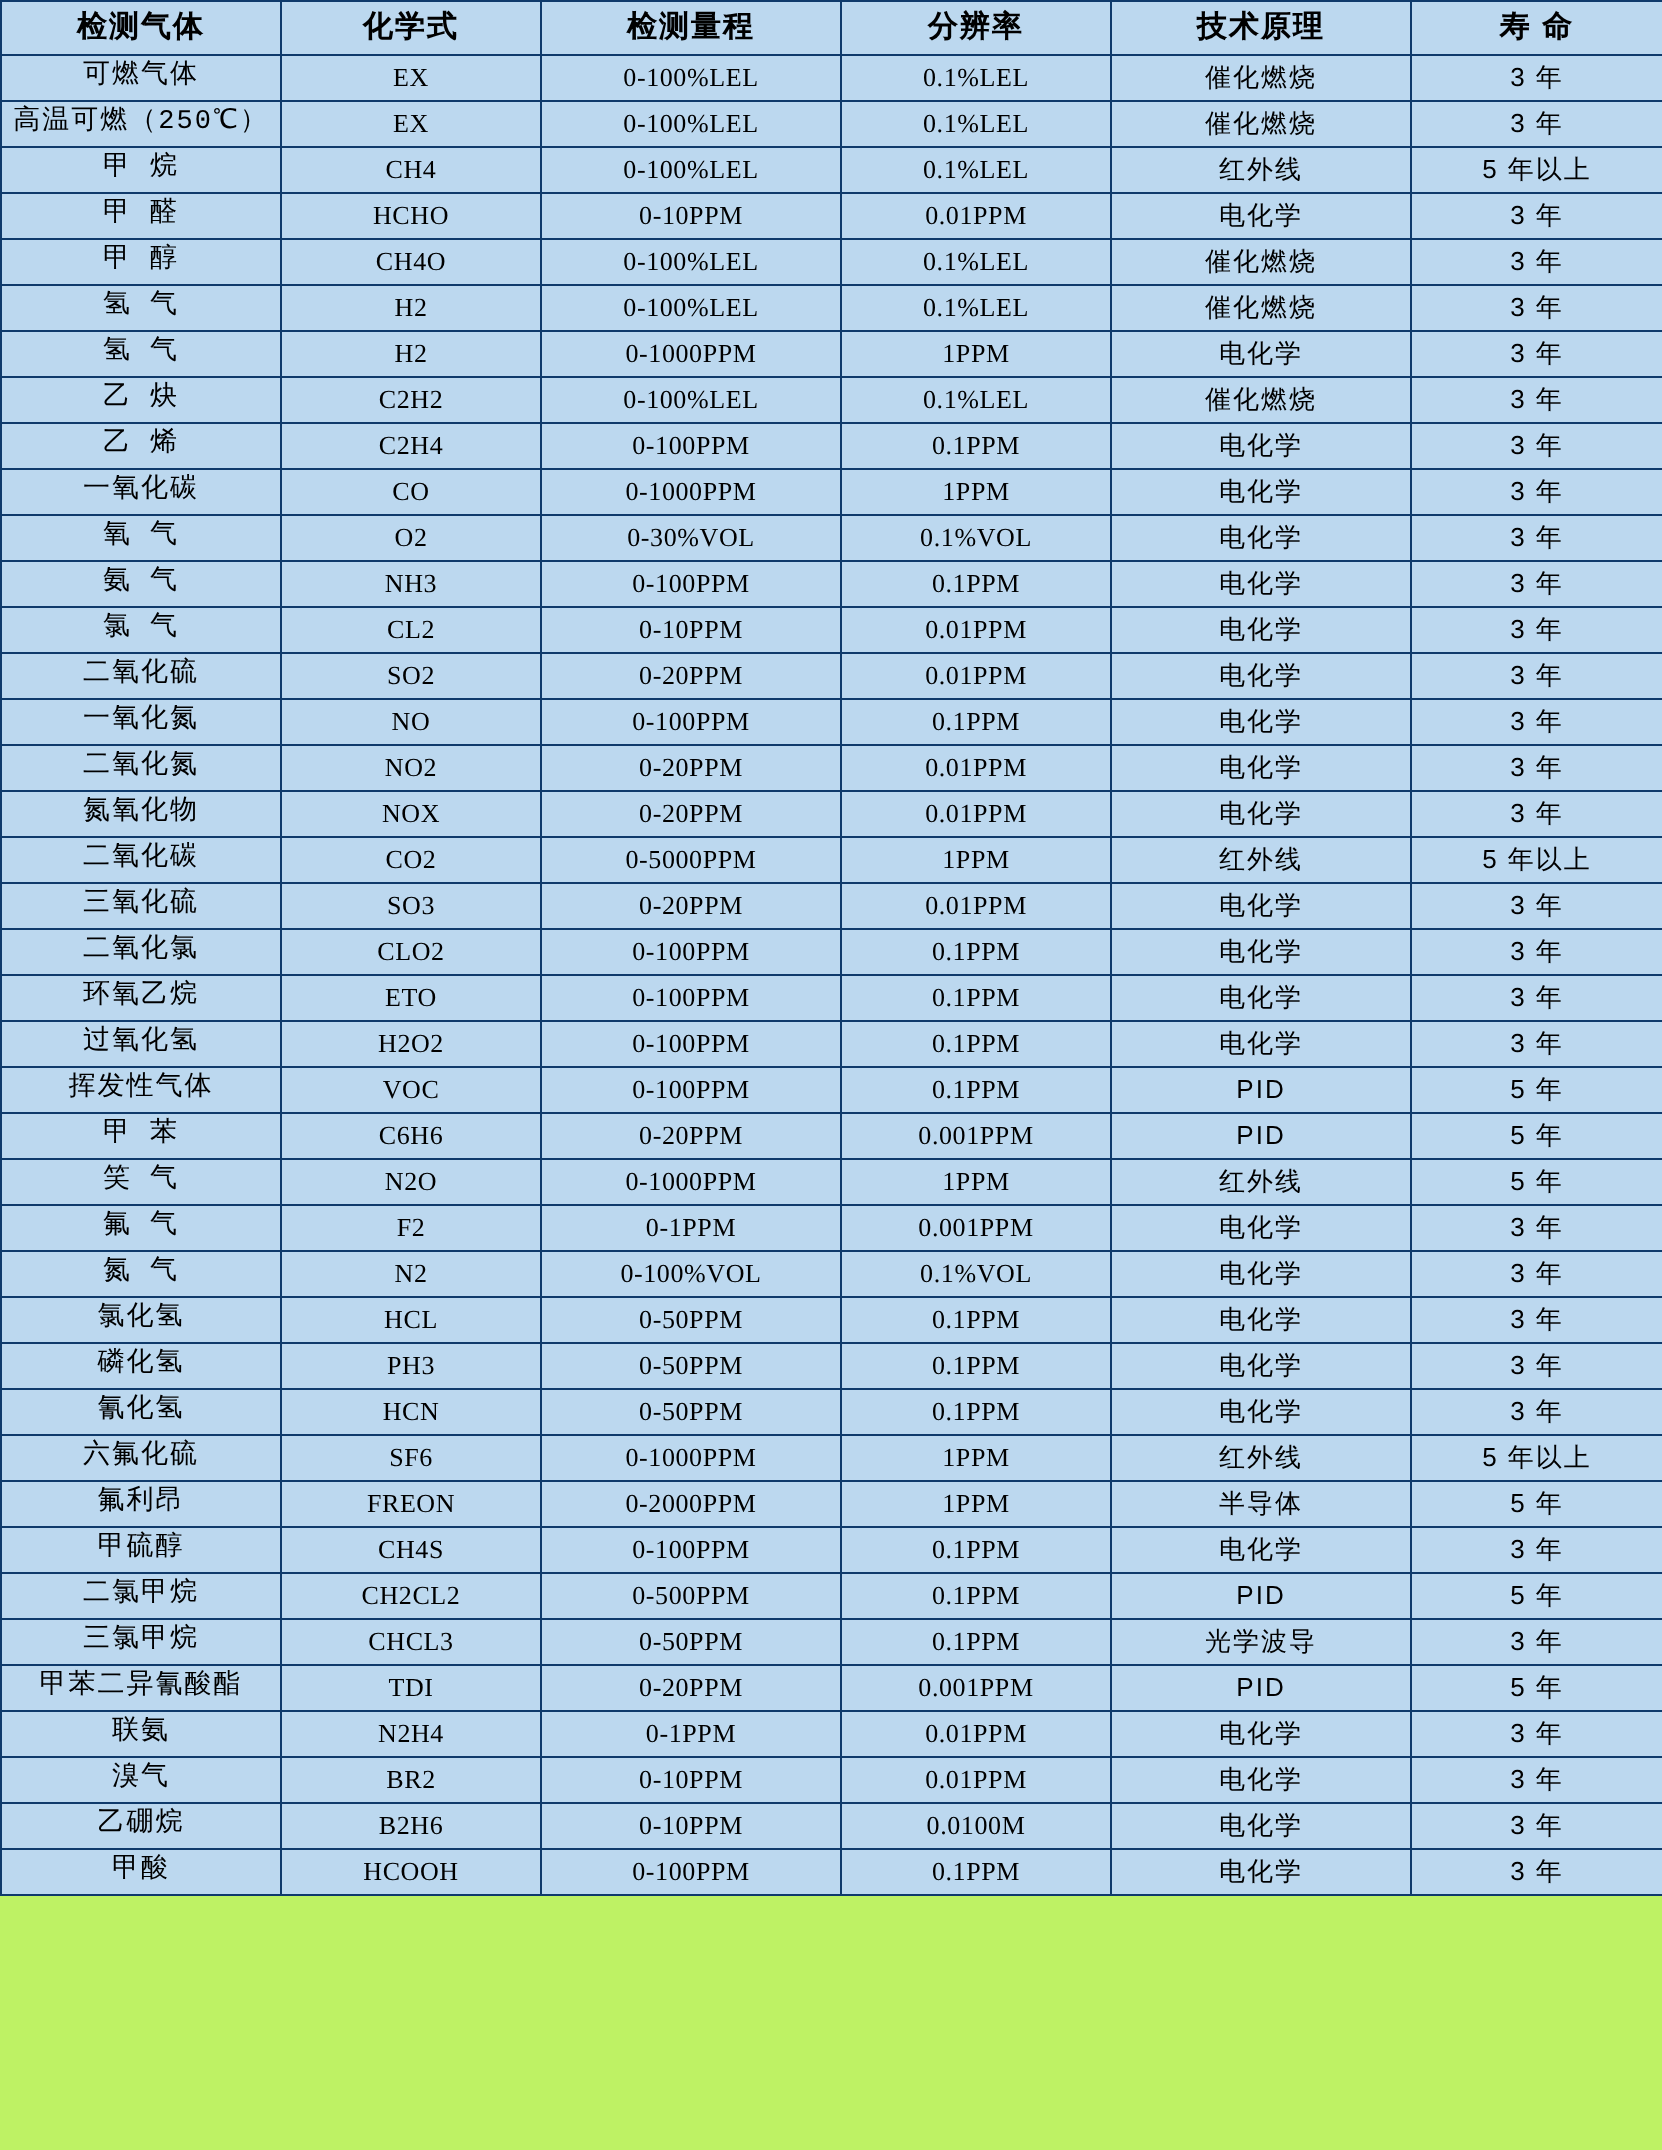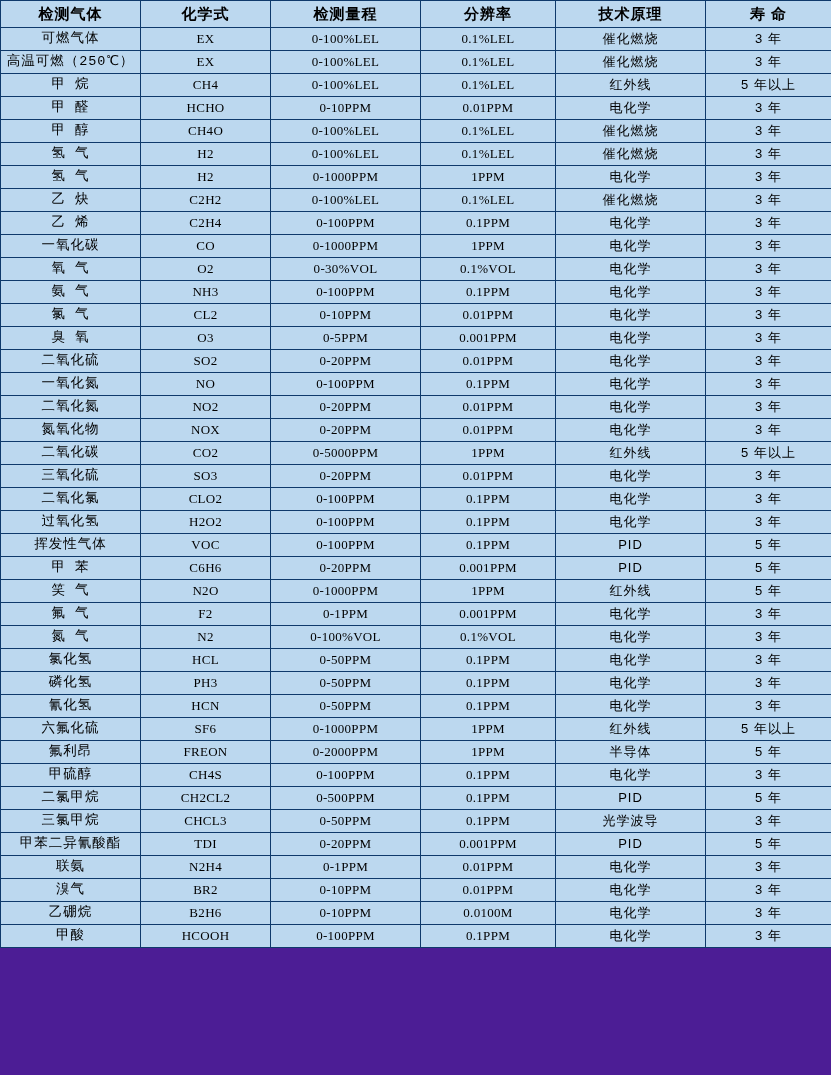--- a/index.html
+++ b/index.html
@@ -7,21 +7,21 @@
     padding: 0;
     background: #ffffff;
   }
   body {
     font-family: "Liberation Sans", sans-serif;
   }
   .sheet {
     width: 831px;
     height: 1075px;
     box-sizing: border-box;
-    background: #4c1d95;
+    background: #bef264;
     overflow: hidden;
   }
   table.gas-table {
     border-collapse: collapse;
     width: 831px;
     table-layout: fixed;
   }
   table.gas-table col.c0 { width: 140px; }
   table.gas-table col.c1 { width: 130px; }
   table.gas-table col.c2 { width: 150px; }
@@ -194,28 +194,20 @@
         </tr>
         <tr>
           <td class="name">氯 气</td>
           <td class="formula">CL2</td>
           <td class="range">0-10PPM</td>
           <td class="resolution">0.01PPM</td>
           <td class="principle">电化学</td>
           <td class="life">3 年</td>
         </tr>
         <tr>
-          <td class="name">臭 氧</td>
-          <td class="formula">O3</td>
-          <td class="range">0-5PPM</td>
-          <td class="resolution">0.001PPM</td>
-          <td class="principle">电化学</td>
-          <td class="life">3 年</td>
-        </tr>
-        <tr>
           <td class="name">二氧化硫</td>
           <td class="formula">SO2</td>
           <td class="range">0-20PPM</td>
           <td class="resolution">0.01PPM</td>
           <td class="principle">电化学</td>
           <td class="life">3 年</td>
         </tr>
         <tr>
           <td class="name">一氧化氮</td>
           <td class="formula">NO</td>
@@ -252,20 +244,28 @@
           <td class="name">三氧化硫</td>
           <td class="formula">SO3</td>
           <td class="range">0-20PPM</td>
           <td class="resolution">0.01PPM</td>
           <td class="principle">电化学</td>
           <td class="life">3 年</td>
         </tr>
         <tr>
           <td class="name">二氧化氯</td>
           <td class="formula">CLO2</td>
+          <td class="range">0-100PPM</td>
+          <td class="resolution">0.1PPM</td>
+          <td class="principle">电化学</td>
+          <td class="life">3 年</td>
+        </tr>
+        <tr>
+          <td class="name">环氧乙烷</td>
+          <td class="formula">ETO</td>
           <td class="range">0-100PPM</td>
           <td class="resolution">0.1PPM</td>
           <td class="principle">电化学</td>
           <td class="life">3 年</td>
         </tr>
         <tr>
           <td class="name">过氧化氢</td>
           <td class="formula">H2O2</td>
           <td class="range">0-100PPM</td>
           <td class="resolution">0.1PPM</td>

